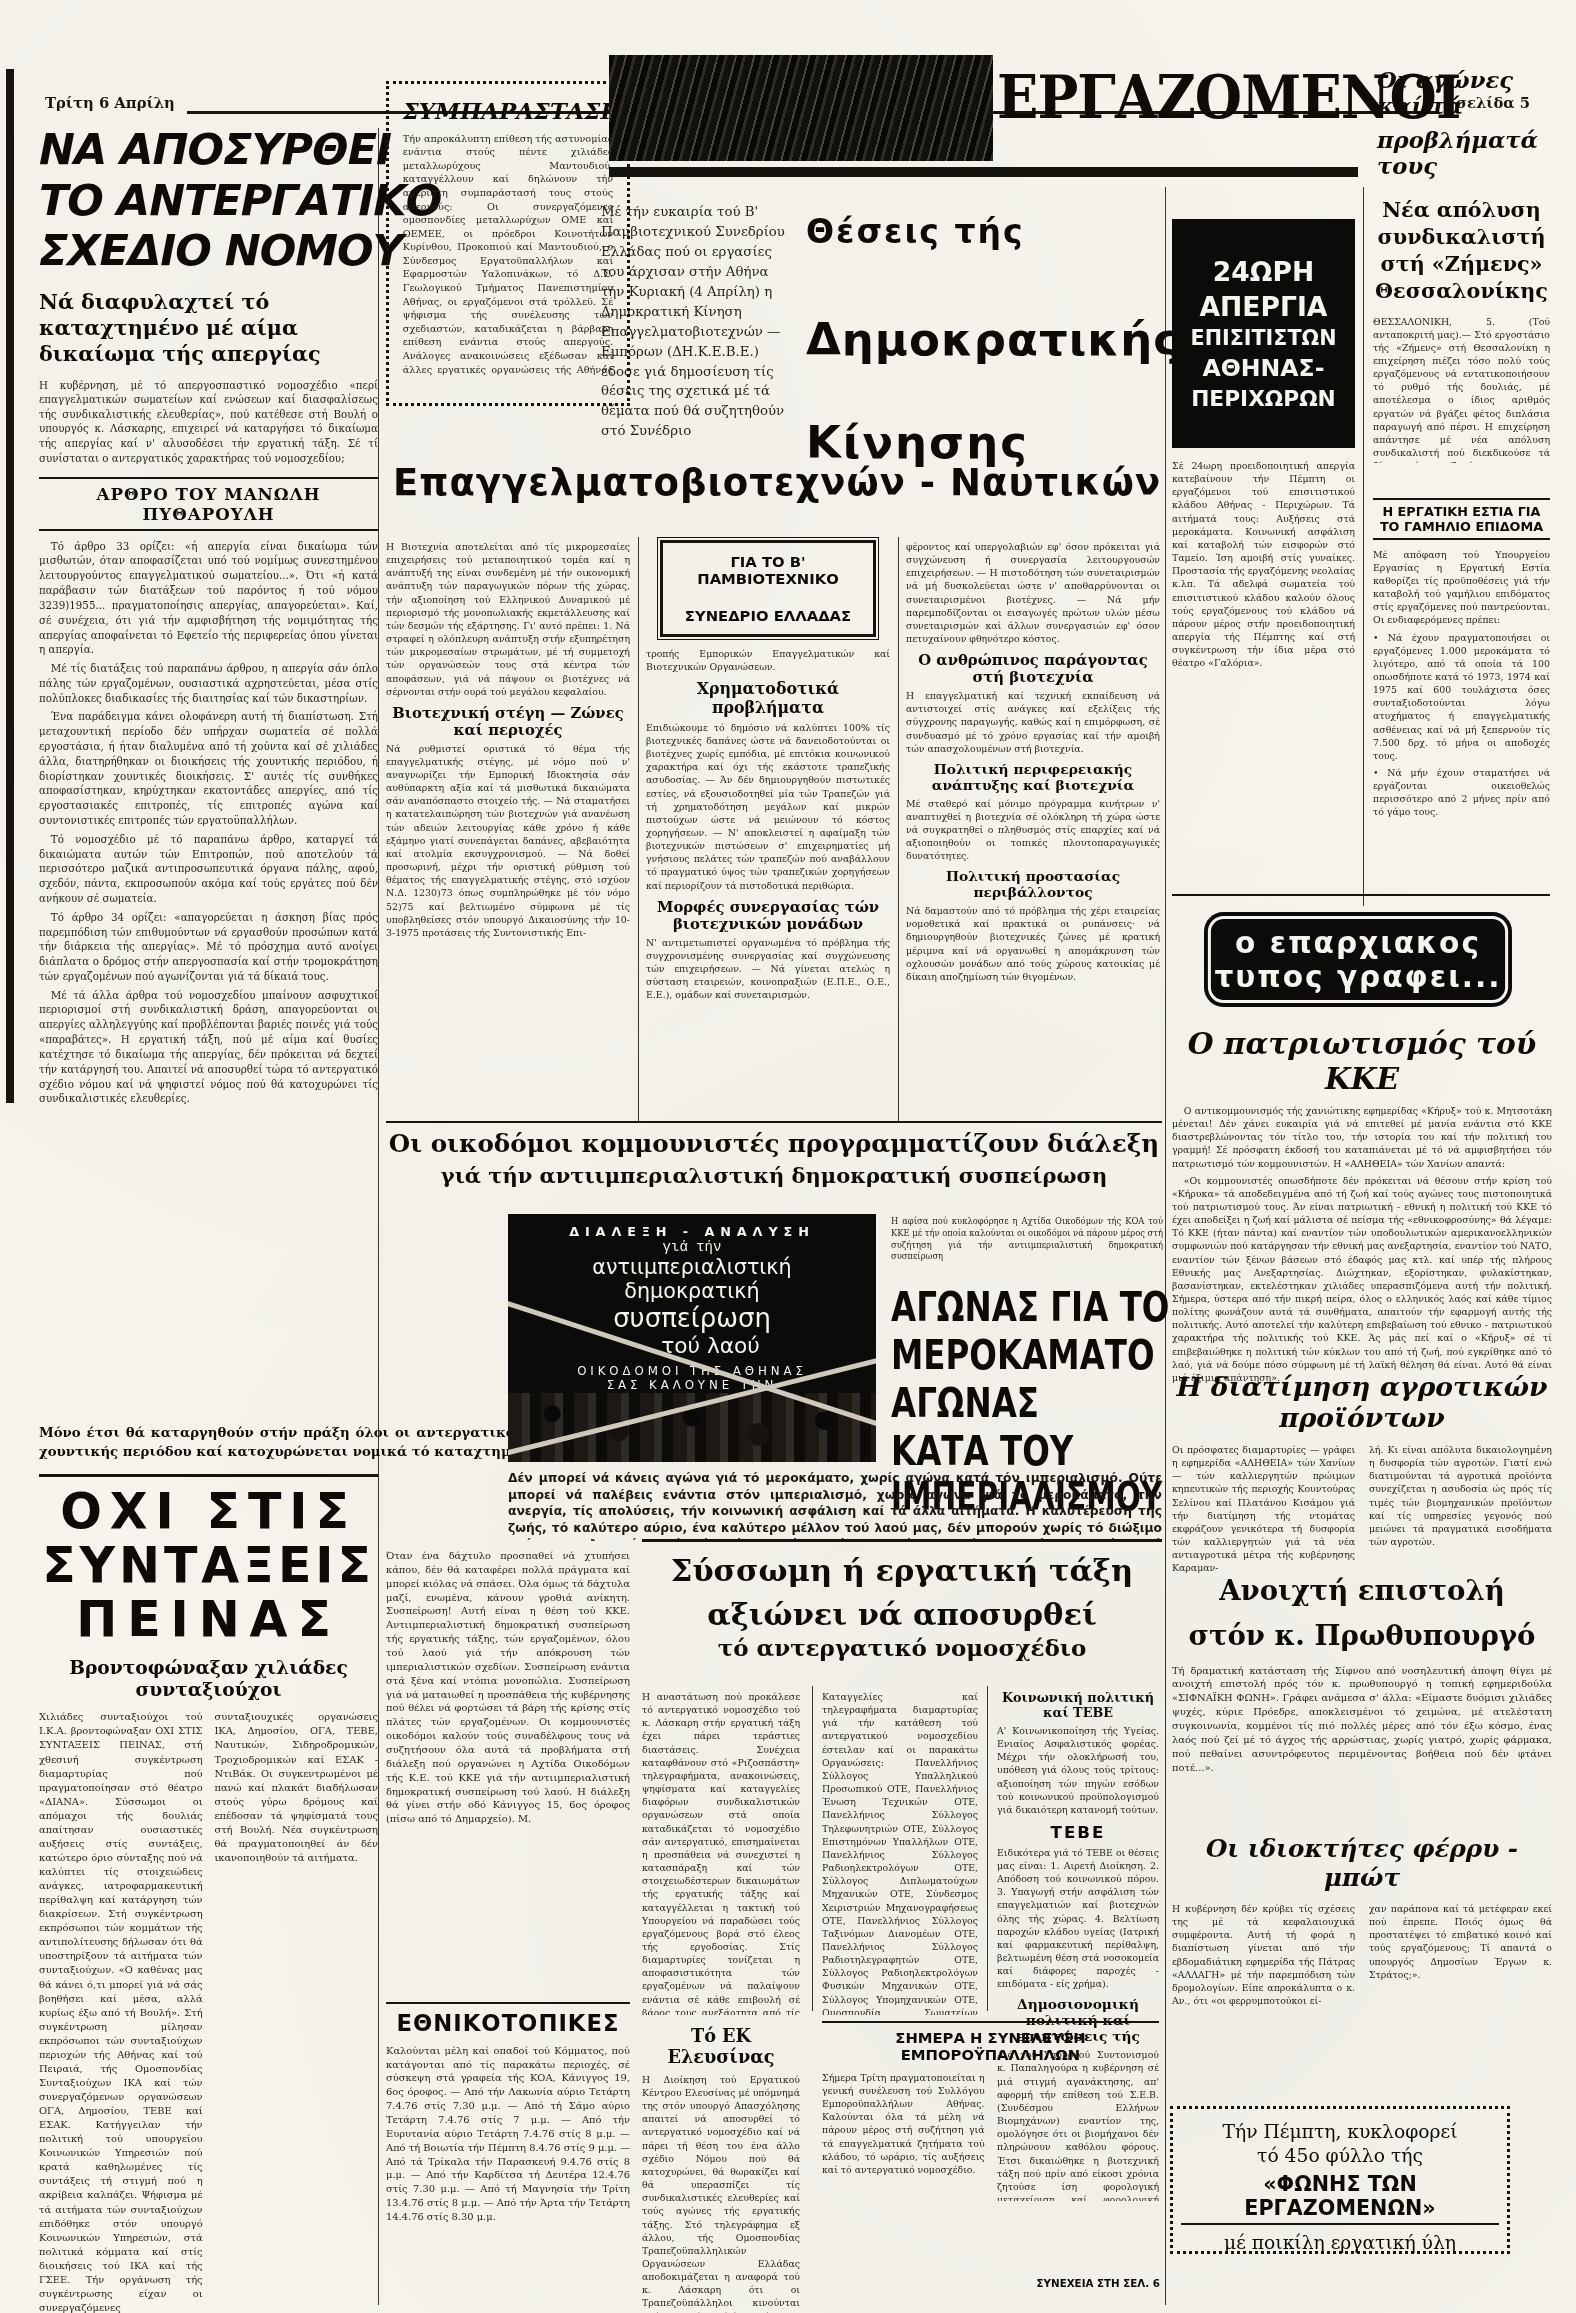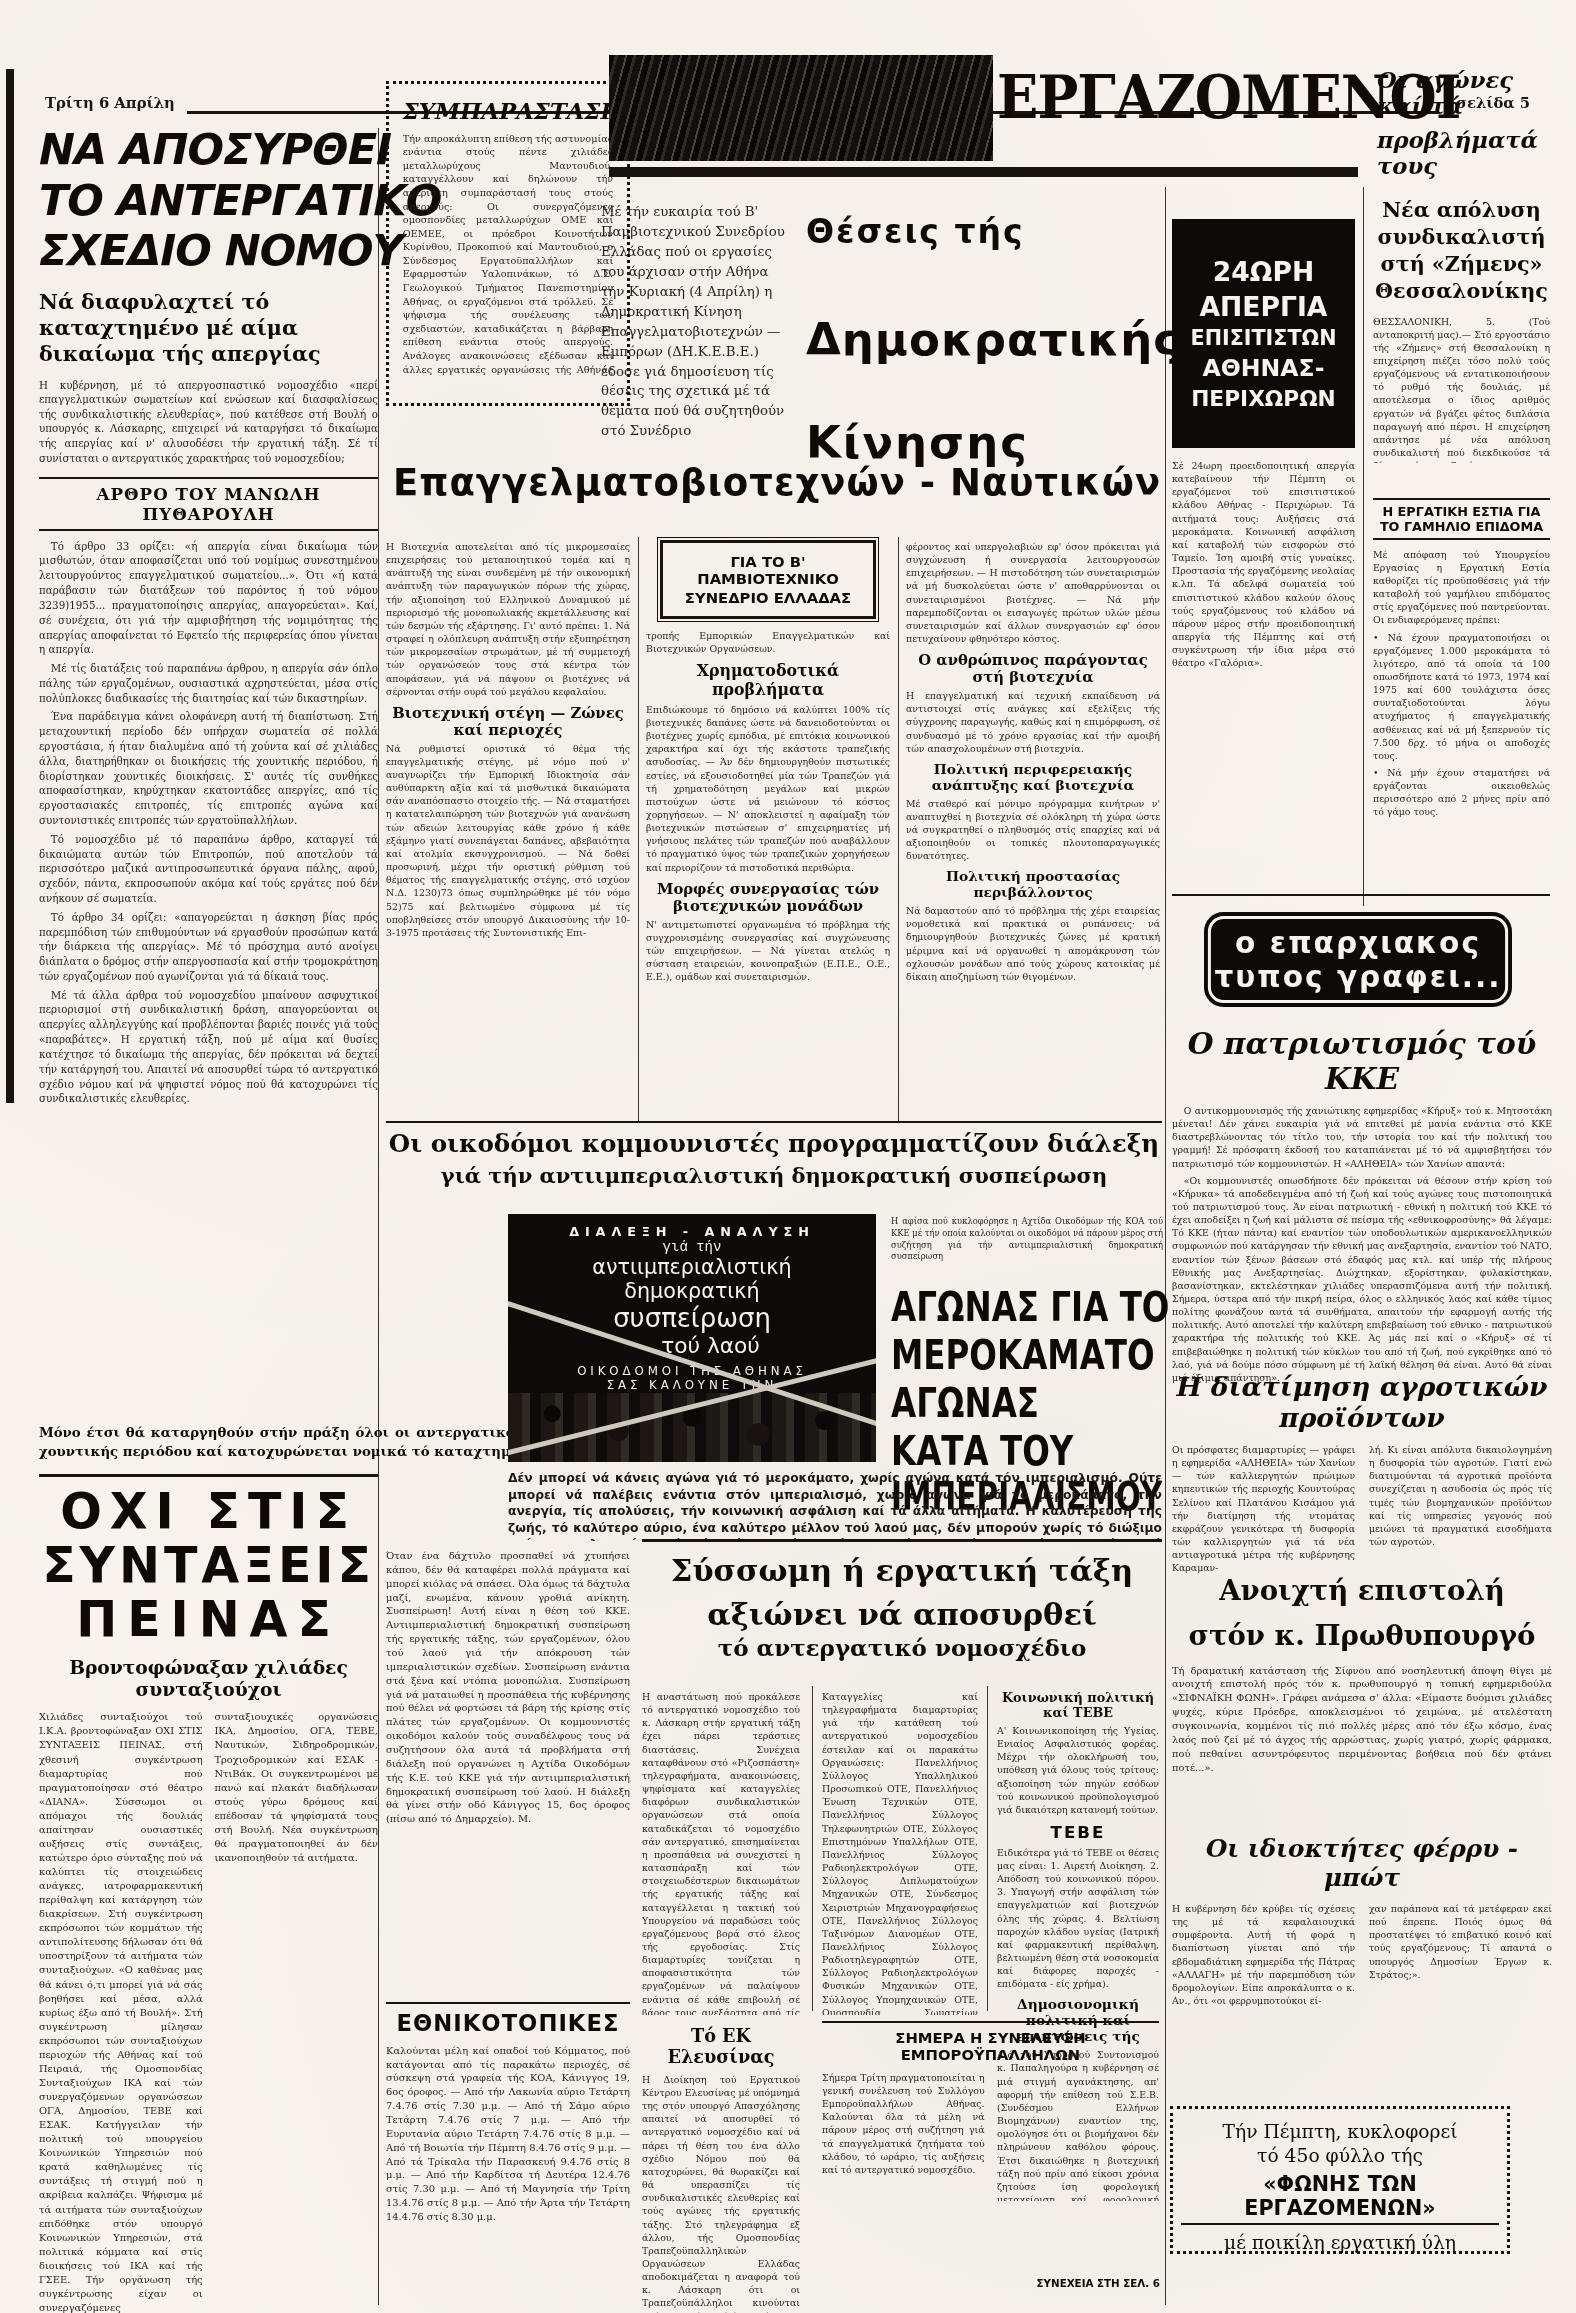--- a/index.html
+++ b/index.html
@@ -107,21 +107,21 @@
 
   <div class="abs" style="left:386px;top:540px;width:244px;">
     <div class="body-text">Η Βιοτεχνία αποτελείται από τίς μικρομεσαίες επιχειρήσεις τού μεταποιητικού τομέα καί η ανάπτυξή της είναι συνδεμένη μέ τήν οικονομική ανάπτυξη τών παραγωγικών πόρων τής χώρας, τήν αξιοποίηση τού Ελληνικού Δυναμικού μέ περιορισμό τής μονοπωλιακής εκμετάλλευσης καί τών δεσμών τής εξάρτησης. Γι' αυτό πρέπει: 1. Νά στραφεί η ολόπλευρη ανάπτυξη στήν εξυπηρέτηση τών μικρομεσαίων στρωμάτων, μέ τή συμμετοχή τών οργανώσεών τους στά κέντρα τών αποφάσεων, γιά νά πάψουν οι βιοτέχνες νά σέρνονται στήν ουρά τού μεγάλου κεφαλαίου.</div>
     <div class="sec-head small-head" style="font-size:14.8px;">Βιοτεχνική στέγη — Ζώνες καί περιοχές</div>
     <div class="body-text" style="height:325px;overflow:hidden;">Νά ρυθμιστεί οριστικά τό θέμα τής επαγγελματικής στέγης, μέ νόμο πού ν' αναγνωρίζει τήν Εμπορική Ιδιοκτησία σάν αυθύπαρκτη αξία καί τά μισθωτικά δικαιώματα σάν αναπόσπαστο στοιχείο τής. — Νά σταματήσει η κατατελαιπώρηση τών βιοτεχνών γιά ανανέωση τών αδειών λειτουργίας κάθε χρόνο ή κάθε εξάμηνο γιατί συνεπάγεται δαπάνες, αβεβαιότητα καί ατολμία εκσυγχρονισμού. — Νά δοθεί προσωρινή, μέχρι τήν οριστική ρύθμιση τού θέματος τής επαγγελματικής στέγης, στό ισχύον Ν.Δ. 1230)73 όπως συμπληρώθηκε μέ τόν νόμο 52)75 καί βελτιωμένο σύμφωνα μέ τίς υποβληθείσες στόν υπουργό Δικαιοσύνης τήν 10-3-1975 προτάσεις τής Συντονιστικής Επι-</div>
   </div>
 
   <div class="abs" style="left:646px;top:540px;width:244px;">
     <div style="border:3px solid #17130e;outline:1px solid #17130e;outline-offset:2px;padding:9.9px 5.9px;margin:0 13.8px 9.9px 13.8px;">
       <div class="sans-head" style="font-size:14.8px;text-align:center;">ΓΙΑ ΤΟ Β' ΠΑΜΒΙΟΤΕΧΝΙΚΟ</div>
-      <div class="sans-head" style="font-size:14.8px;text-align:center;margin-top:2px;">ΣΥΝΕΔΡΙΟ ΕΛΛΑΔΑΣ</div>
+      <div class="sans-head" style="font-size:14.8px;text-align:center;margin-top:20px;">ΣΥΝΕΔΡΙΟ ΕΛΛΑΔΑΣ</div>
     </div>
     <div class="body-text">τροπής Εμπορικών Επαγγελματικών καί Βιοτεχνικών Οργανώσεων.</div>
     <div class="sec-head small-head" style="font-size:15.8px;">Χρηματοδοτικά προβλήματα</div>
     <div class="body-text">Επιδιώκουμε τό δημόσιο νά καλύπτει 100% τίς βιοτεχνικές δαπάνες ώστε νά δανειοδοτούνται οι βιοτέχνες χωρίς εμπόδια, μέ επιτόκια κοινωνικού χαρακτήρα καί όχι τής εκάστοτε τραπεζικής ασυδοσίας. — Άν δέν δημιουργηθούν πιστωτικές εστίες, νά εξουσιοδοτηθεί μία τών Τραπεζών γιά τή χρηματοδότηση μεγάλων καί μικρών πιστούχων ώστε νά μειώνουν τό κόστος χορηγήσεων. — Ν' αποκλειστεί η αφαίμαξη τών βιοτεχνικών πιστώσεων σ' επιχειρηματίες μή γνήσιους πελάτες τών τραπεζών πού αναβάλλουν τό πραγματικό ύψος τών τραπεζικών χορηγήσεων καί περιορίζουν τά πιστοδοτικά περιθώρια.</div>
     <div class="sec-head small-head" style="font-size:14.8px;">Μορφές συνεργασίας τών βιοτεχνικών μονάδων</div>
     <div class="body-text" style="height:69px;overflow:hidden;">Ν' αντιμετωπιστεί οργανωμένα τό πρόβλημα τής συγχρονισμένης συνεργασίας καί συγχώνευσης τών επιχειρήσεων. — Νά γίνεται ατελώς η σύσταση εταιρειών, κοινοπραξιών (Ε.Π.Ε., Ο.Ε., Ε.Ε.), ομάδων καί συνεταιρισμών.</div>
   </div>
 
   <div class="abs" style="left:906px;top:540px;width:254px;">
     <div class="body-text">φέροντος καί υπεργολαβιών εφ' όσον πρόκειται γιά συγχώνευση ή συνεργασία λειτουργουσών επιχειρήσεων. — Η πιστοδότηση τών συνεταιρισμών νά μή δυσκολεύεται ώστε ν' αποθαρρύνονται οι συνεταιρισμένοι βιοτέχνες. — Νά μήν παρεμποδίζονται οι εισαγωγές πρώτων υλών μέσω συνεταιρισμών καί άλλων συνεργασιών εφ' όσον πετυχαίνουν φθηνότερο κόστος.</div>

